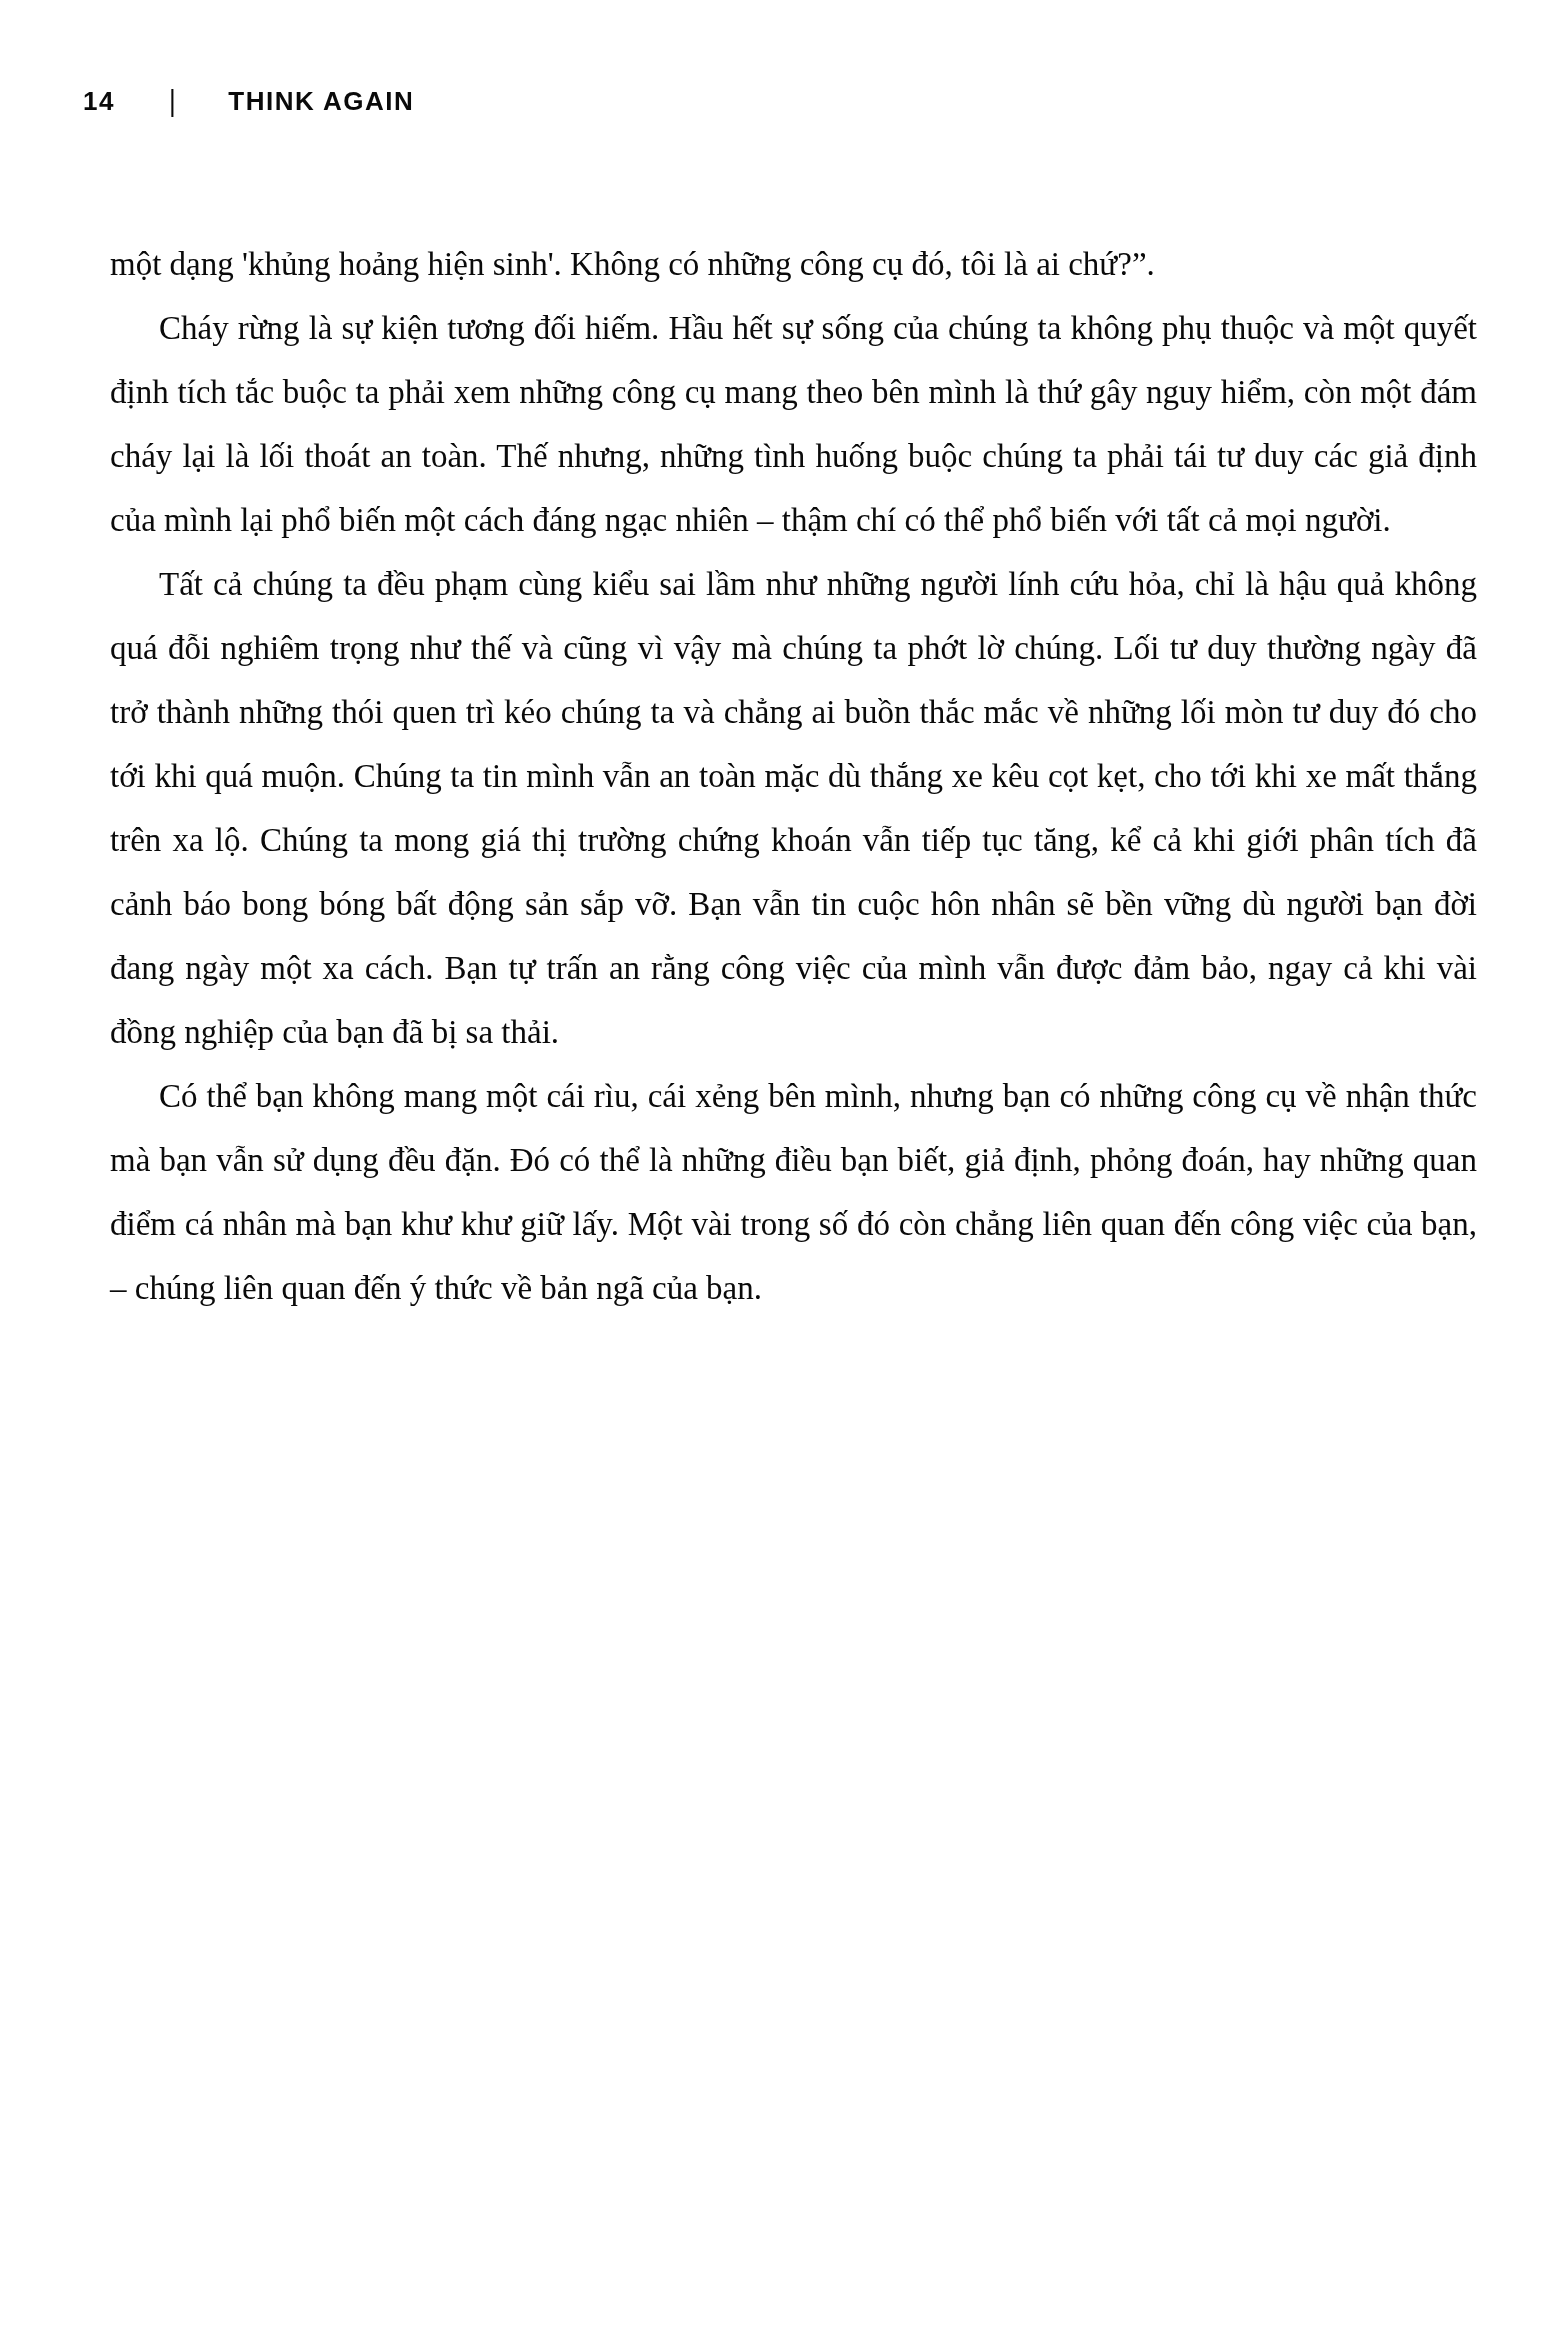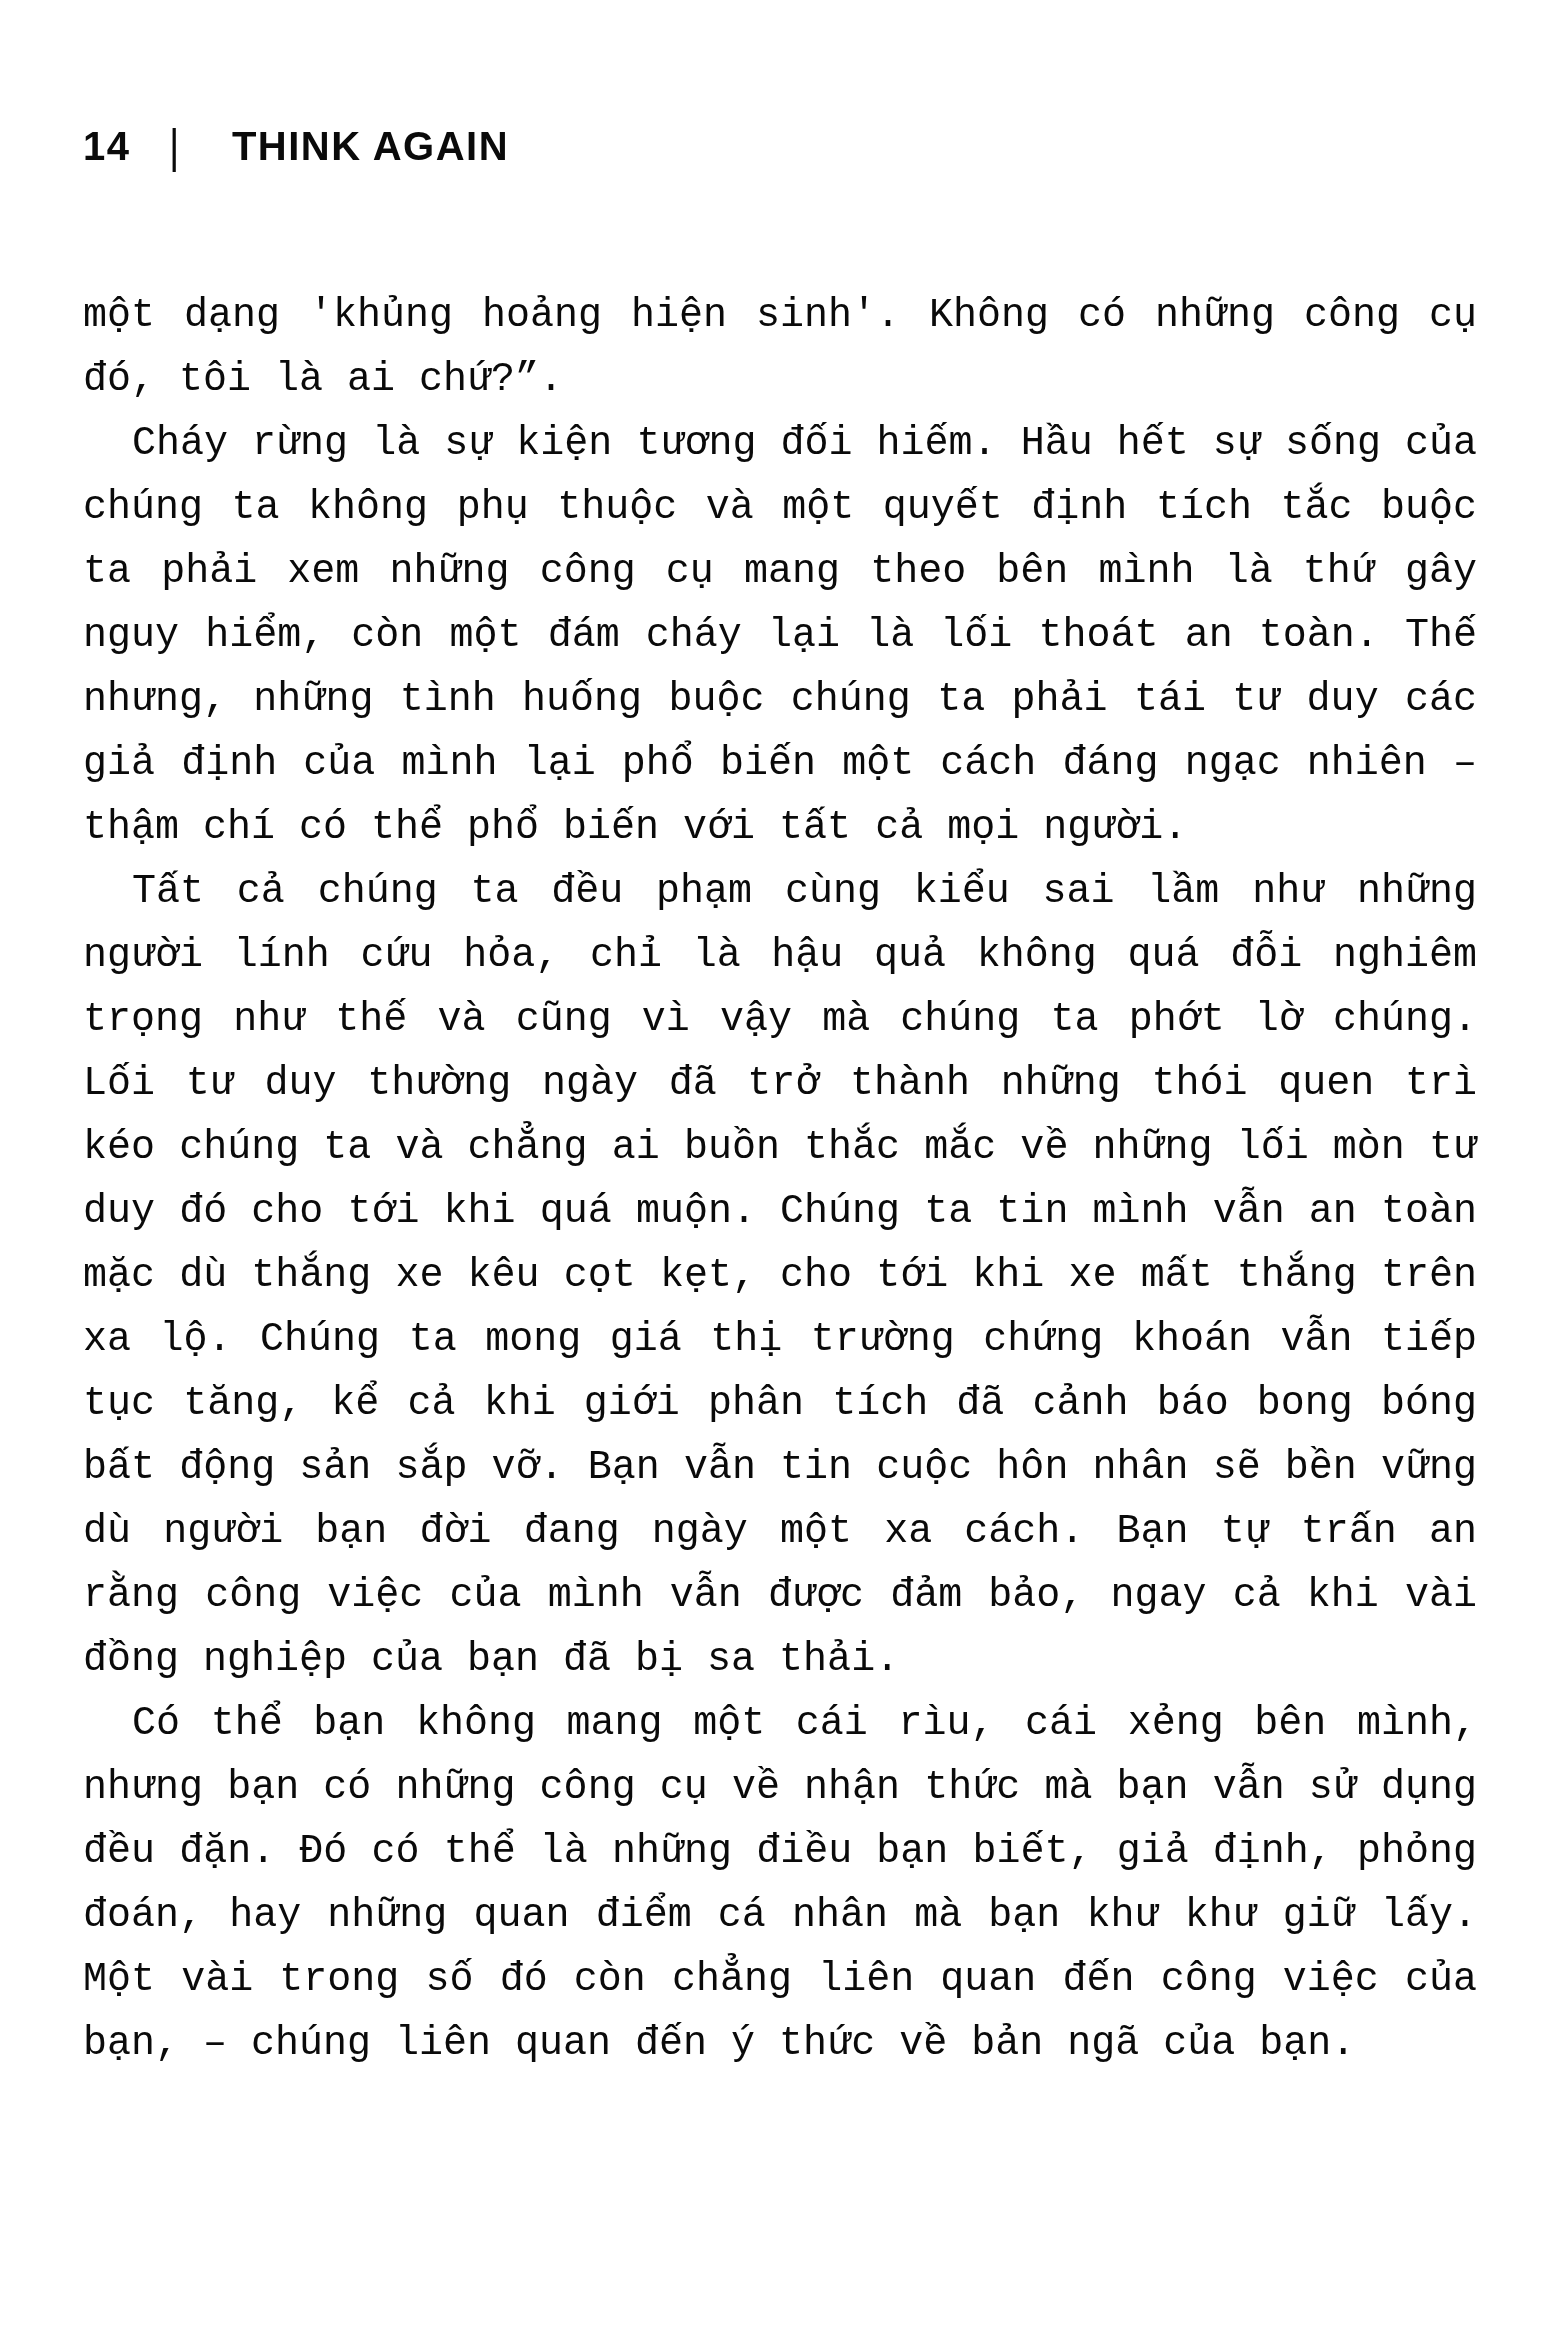--- a/index.html
+++ b/index.html
@@ -15,40 +15,40 @@
     color: #0a0a0a;
     box-sizing: border-box;
     padding: 86px 83px 0 83px;
     overflow: hidden;
   }
   .page-header {
     display: flex;
     align-items: flex-start;
     font-family: "Liberation Sans", sans-serif;
     font-weight: 700;
-    font-size: 40px;
+    font-size: 26px;
     letter-spacing: 1.5px;
     color: #0a0a0a;
-    margin-top: 38px;
   }
   .page-header .page-number {
     min-width: 86px;
   }
   .page-header .separator {
     font-weight: 400;
     margin-right: 51px;
     transform: scaleY(1.15);
   }
   .page-body {
     margin-top: 115px;
-    font-family: Liberation Mono, monospace;
-    font-size: 40px;
+    font-family: Liberation Serif, serif;
+    font-size: 33px;
     line-height: 64px;
     text-align: justify;
     color: #0a0a0a;
+    margin-left: 27px;
   }
   .page-body p {
     margin: 0;
     padding: 0;
   }
   .page-body p.indent {
     text-indent: 49px;
   }
 </style>
 </head>

